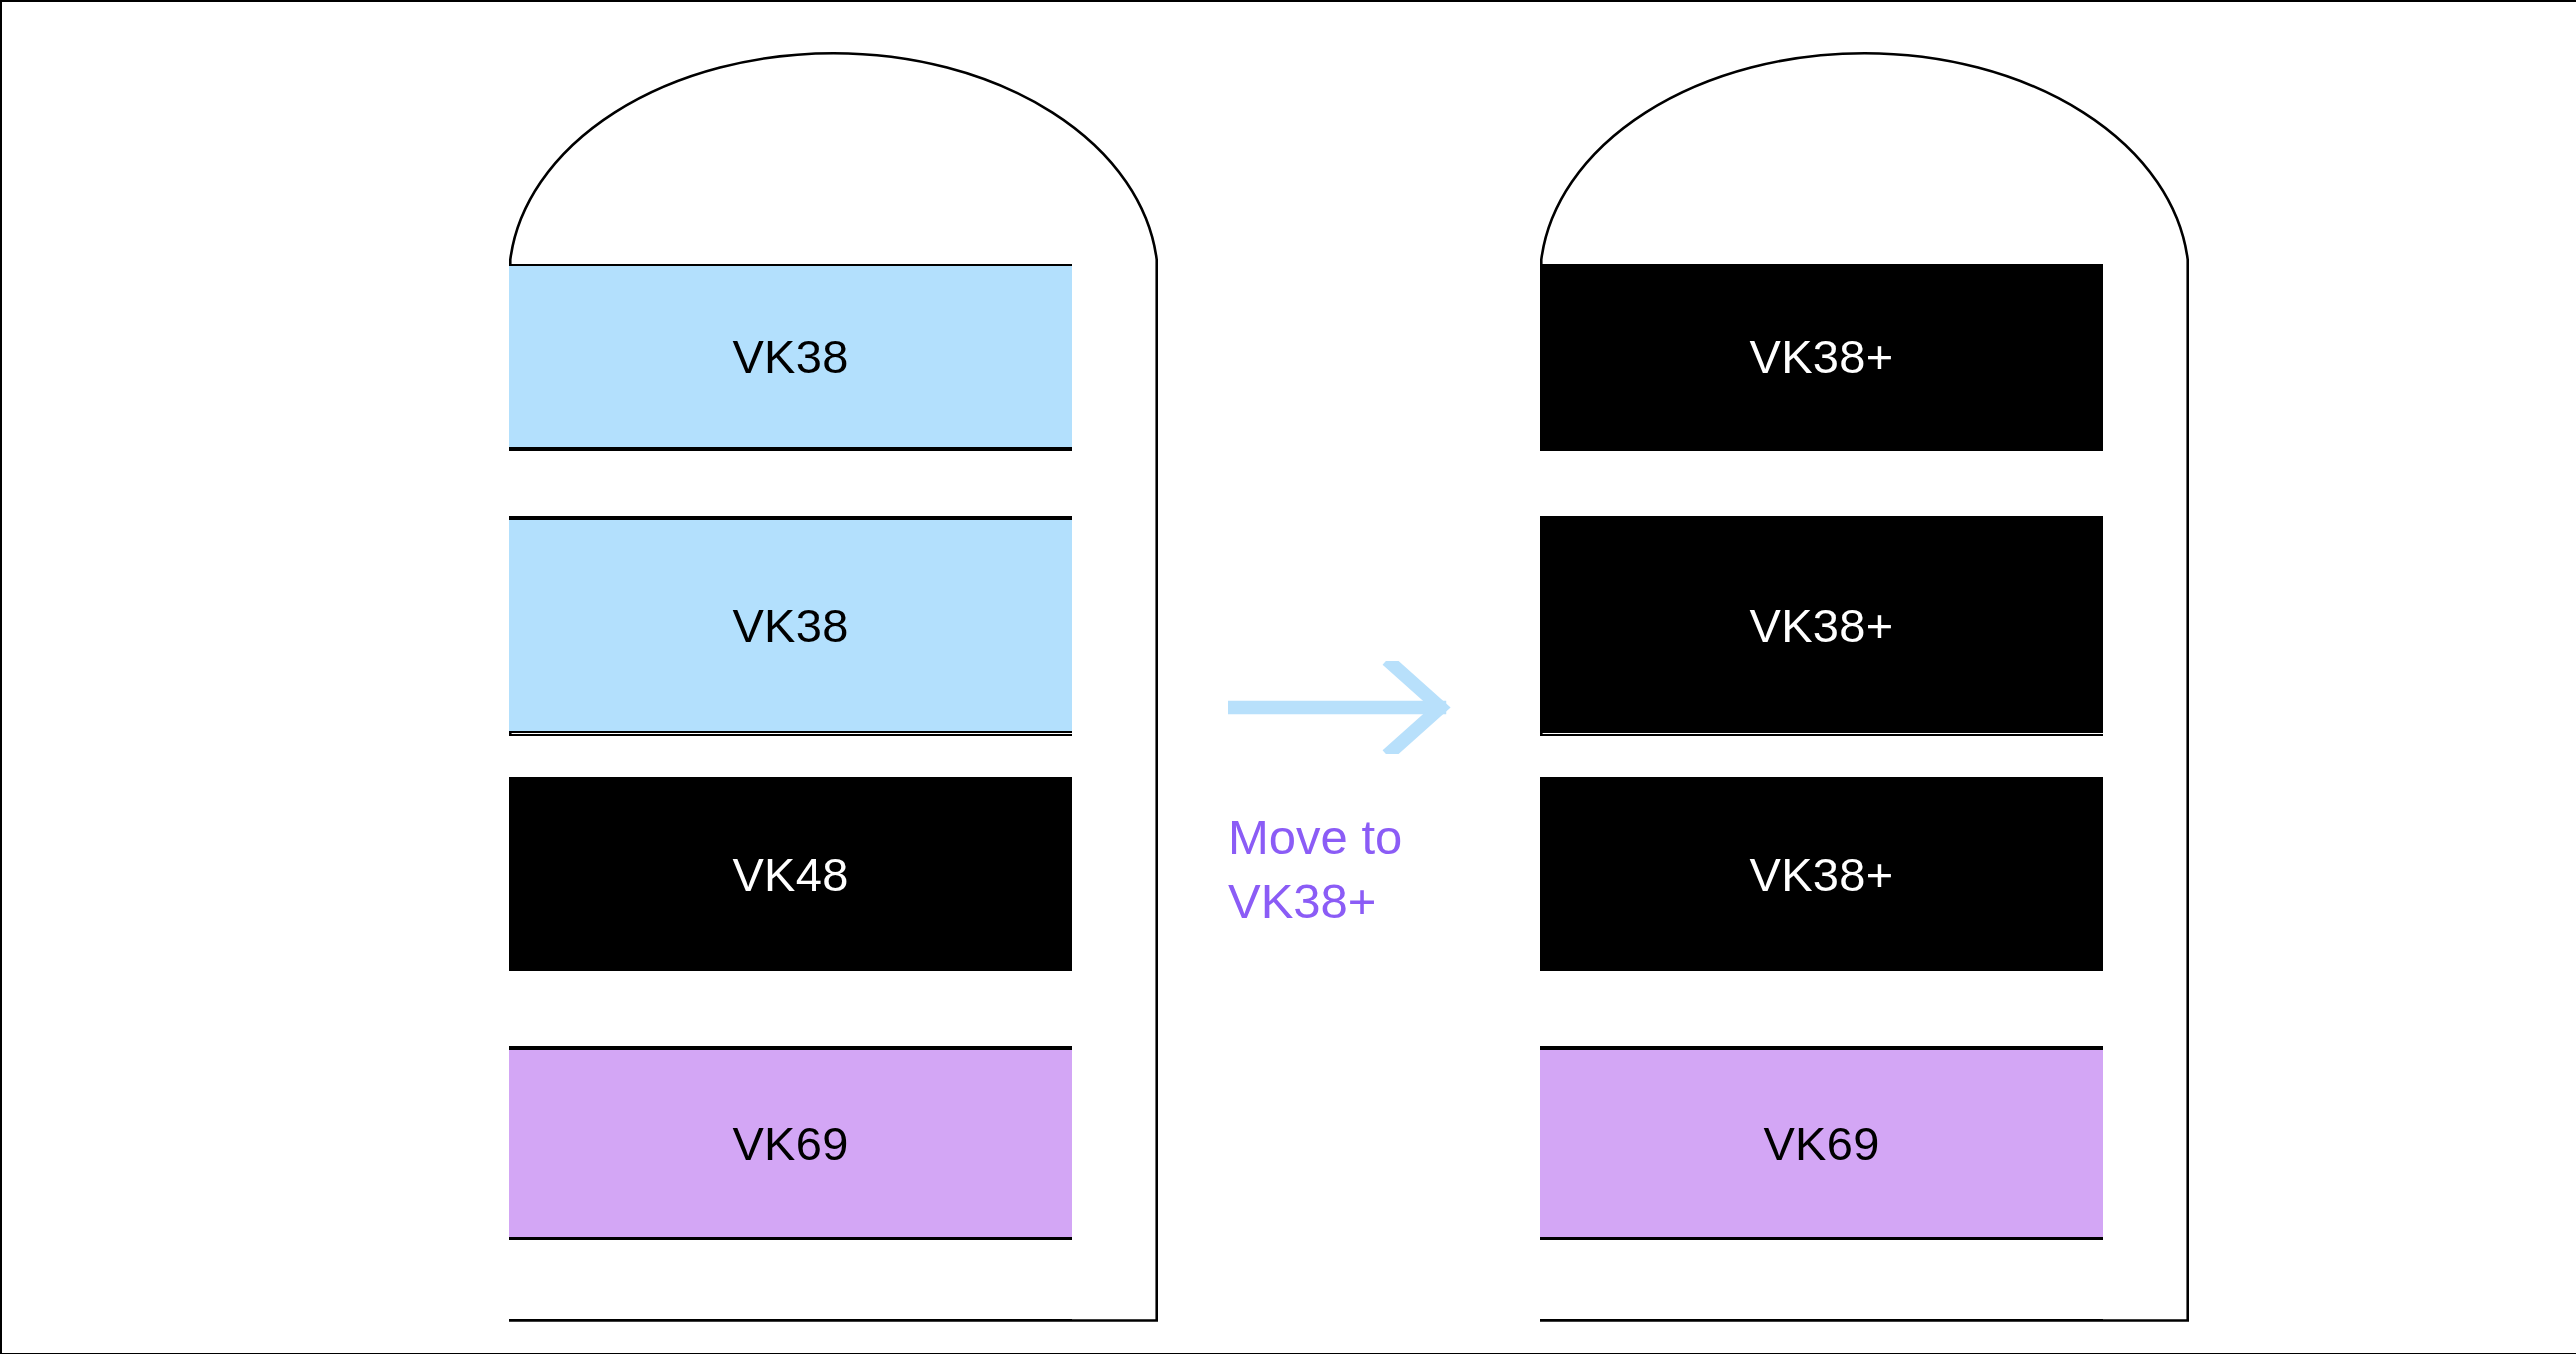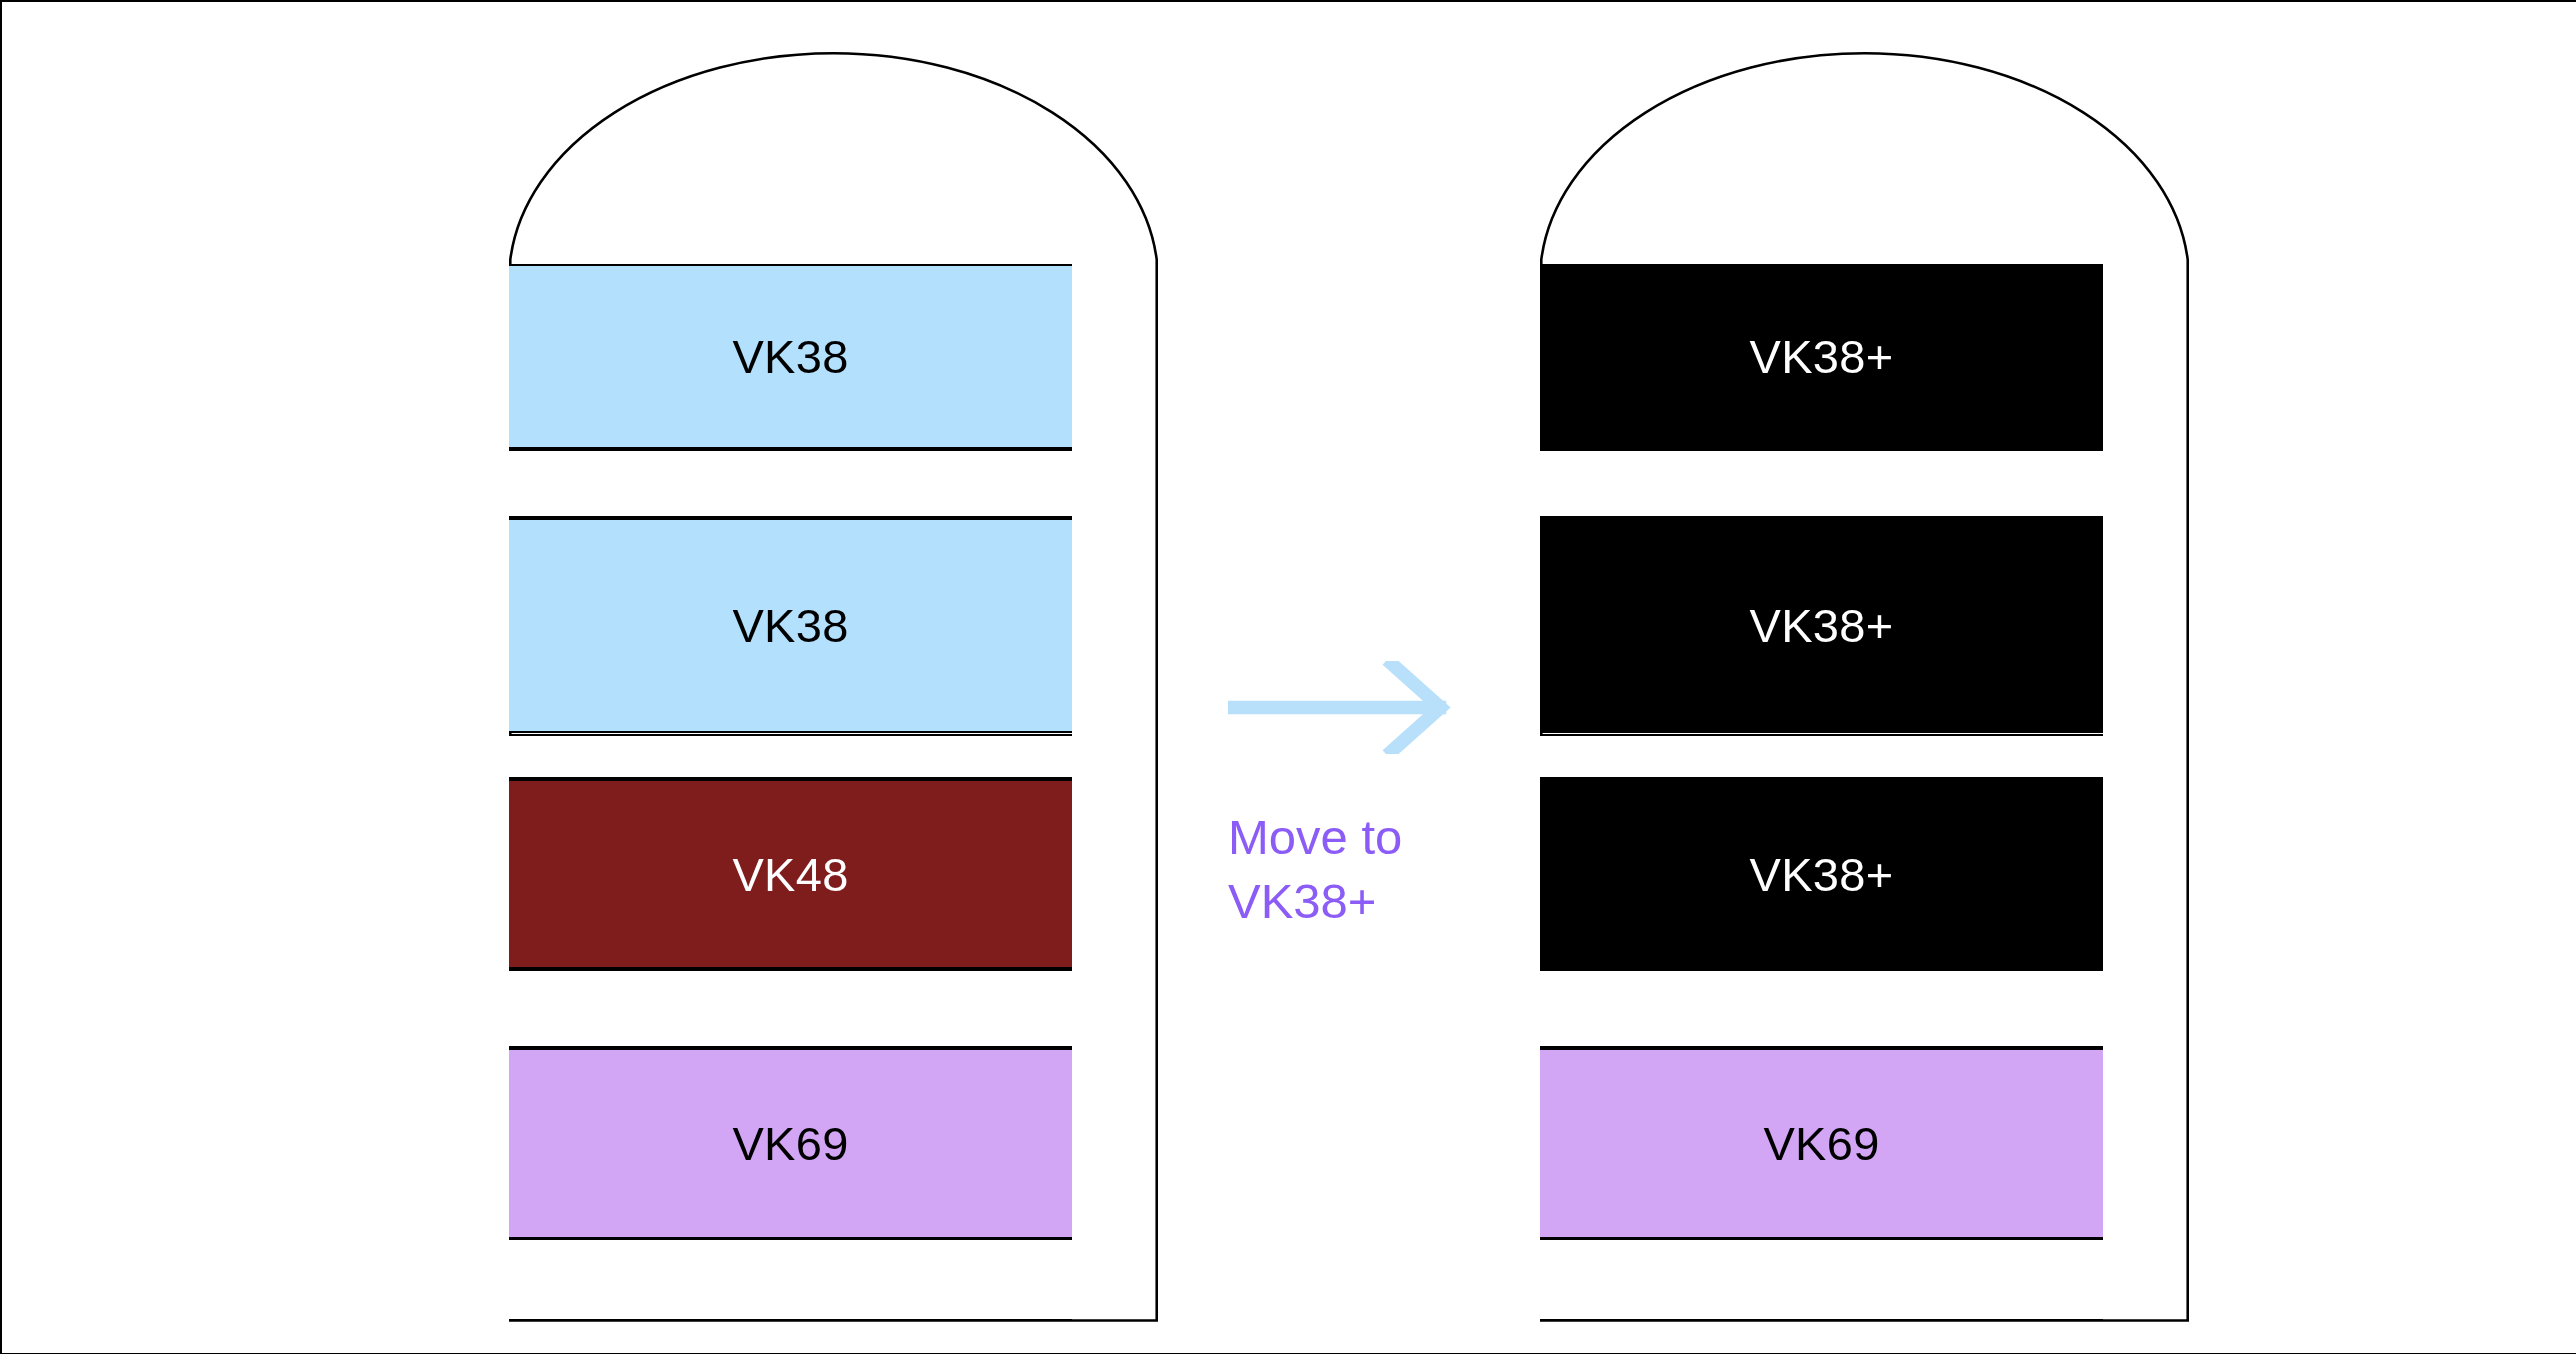--- a/index.html
+++ b/index.html
@@ -98,21 +98,21 @@
     </svg>
     <div class="bands">
         <div class="band" style="top: 262px; height: 185px; background: rgb(179, 224, 253);">
           <span class="band-label" style="color: rgb(0, 0, 0);">VK38</span>
         </div>
         <div class="band" style="top: 447px; height: 69px; background: rgb(255, 255, 255);"></div>
         <div class="band" style="top: 516px; height: 215px; background: rgb(179, 224, 253);">
           <span class="band-label" style="color: rgb(0, 0, 0);">VK38</span>
         </div>
         <div class="band" style="top: 732px; height: 45px; background: rgb(255, 255, 255);"></div>
-        <div class="band" style="top: 777px; height: 190px; background: #7f1d1d;">
+        <div class="band" style="top: 777px; height: 190px; background: #000000;">
           <span class="band-label" style="color: rgb(255, 255, 255);">VK48</span>
         </div>
         <div class="band" style="top: 967px; height: 79px; background: rgb(255, 255, 255);"></div>
         <div class="band" style="top: 1046px; height: 191px; background: rgb(211, 166, 245);">
           <span class="band-label" style="color: rgb(0, 0, 0);">VK69</span>
         </div>
         <div class="band" style="top: 1236px; height: 83px; background: rgb(255, 255, 255);"></div>
       </div>
   </div>
 

